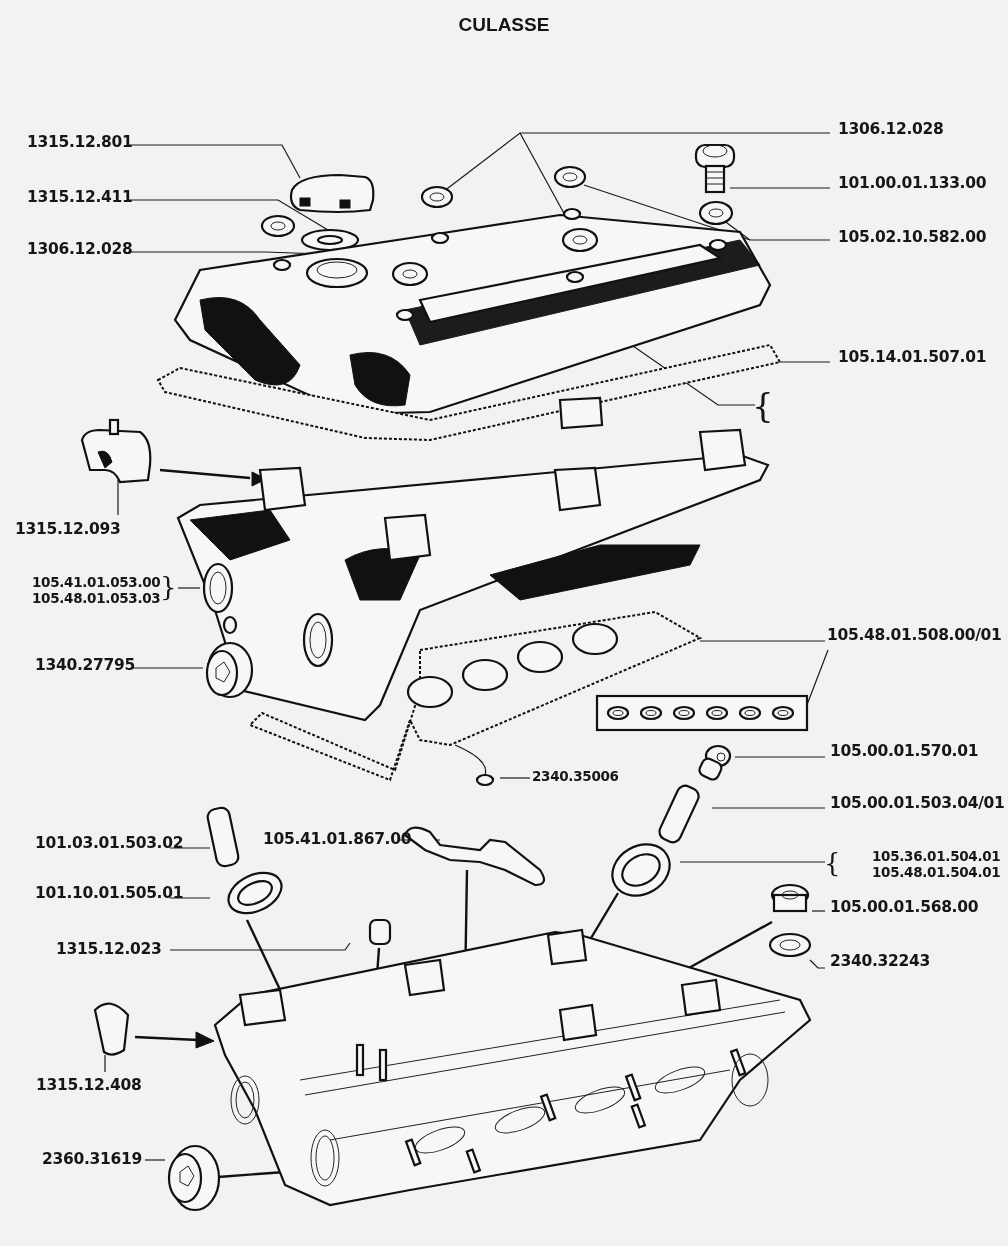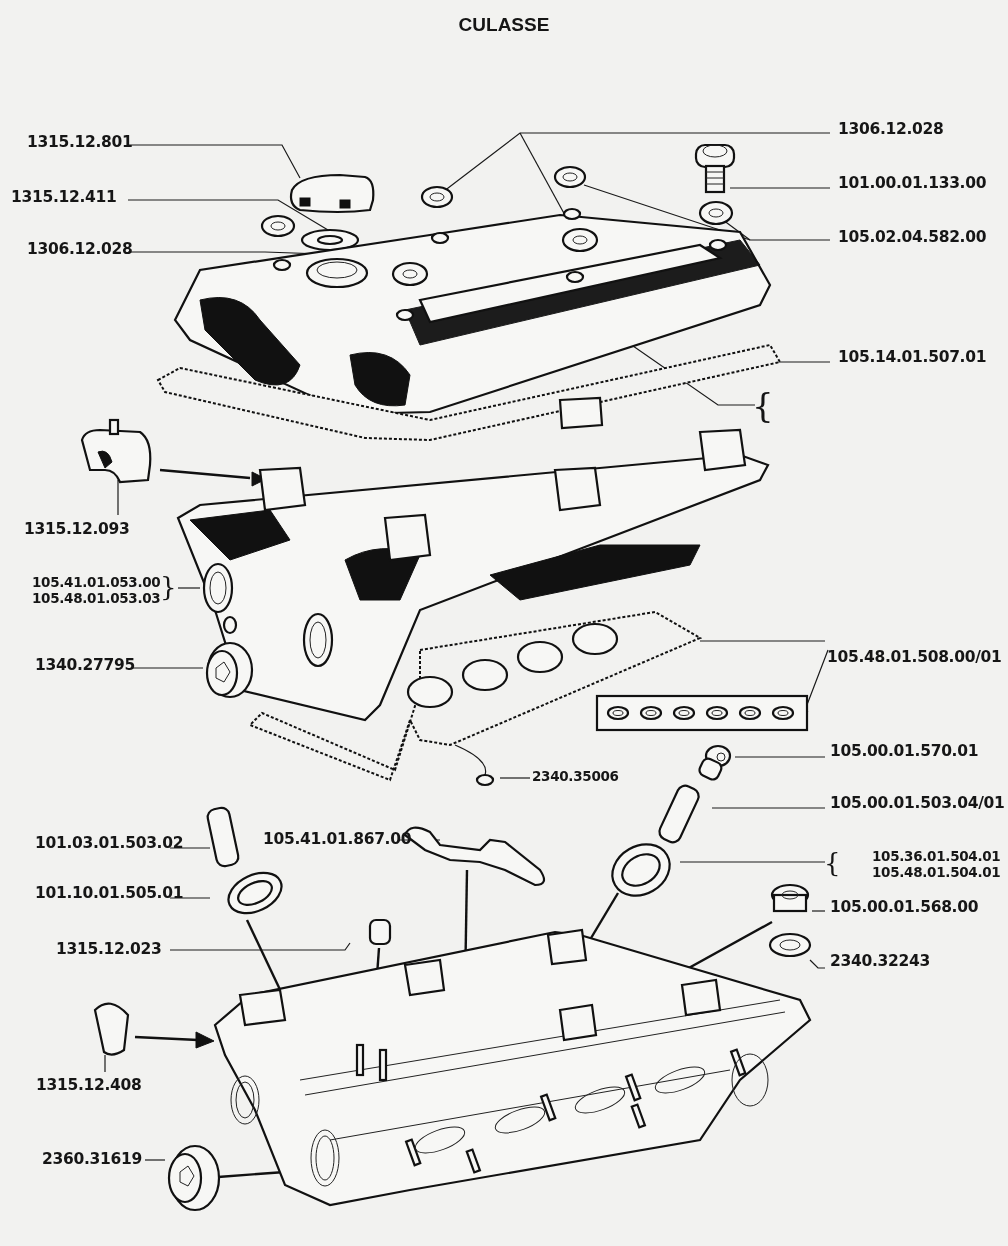--- a/index.html
+++ b/index.html
@@ -236,39 +236,39 @@
       <rect x="735" y="1050" width="6" height="25" class="part" stroke-width="1" transform="rotate(-20 738 1062)"></rect>
       <ellipse class="thin" cx="440" cy="1140" rx="26" ry="10" transform="rotate(-20 440 1140)"></ellipse>
       <ellipse class="thin" cx="520" cy="1120" rx="26" ry="10" transform="rotate(-20 520 1120)"></ellipse>
       <ellipse class="thin" cx="600" cy="1100" rx="26" ry="10" transform="rotate(-20 600 1100)"></ellipse>
       <ellipse class="thin" cx="680" cy="1080" rx="26" ry="10" transform="rotate(-20 680 1080)"></ellipse>
       <ellipse class="thin" cx="750" cy="1080" rx="18" ry="26"></ellipse>
     </g>
   </svg>
 
   <div class="lbl" style="left:27px;top:133px">1315.12.801</div>
-  <div class="lbl" style="left:11px;top:188px">1315.12.411</div>
+  <div class="lbl" style="left:27px;top:188px">1315.12.411</div>
   <div class="lbl" style="left:27px;top:240px">1306.12.028</div>
   <div class="lbl" style="left:838px;top:120px">1306.12.028</div>
   <div class="lbl" style="left:838px;top:174px">101.00.01.133.00</div>
-  <div class="lbl" style="left:838px;top:228px">105.02.04.582.00</div>
+  <div class="lbl" style="left:838px;top:228px">105.02.10.582.00</div>
   <div class="lbl" style="left:838px;top:348px">105.14.01.507.01</div>
 
   <div class="brace" style="left:752px;top:388px">{</div>
 
-  <div class="lbl" style="left:24px;top:520px">1315.12.093</div>
+  <div class="lbl" style="left:15px;top:520px">1315.12.093</div>
   <div class="pair lbl sm" style="left:32px;top:574px">
     <div>105.41.01.053.00</div>
     <div>105.48.01.053.03</div>
   </div>
   <div class="brace" style="left:160px;top:570px;font-size:26px">}</div>
   <div class="lbl" style="left:35px;top:656px">1340.27795</div>
   <div class="lbl sm" style="left:532px;top:768px">2340.35006</div>
 
-  <div class="lbl" style="left:827px;top:648px">105.48.01.508.00/01</div>
+  <div class="lbl" style="left:827px;top:626px">105.48.01.508.00/01</div>
   <div class="lbl" style="left:830px;top:742px">105.00.01.570.01</div>
   <div class="lbl" style="left:830px;top:794px">105.00.01.503.04/01</div>
   <div class="brace" style="left:824px;top:846px;font-size:26px">{</div>
   <div class="pair lbl sm" style="left:872px;top:848px">
     <div>105.36.01.504.01</div>
     <div>105.48.01.504.01</div>
   </div>
   <div class="lbl" style="left:830px;top:898px">105.00.01.568.00</div>
   <div class="lbl" style="left:830px;top:952px">2340.32243</div>
 

